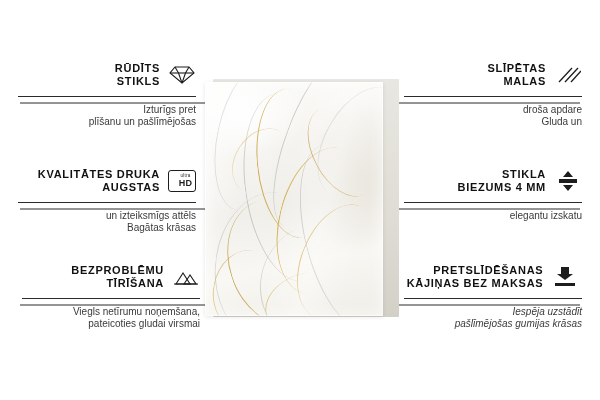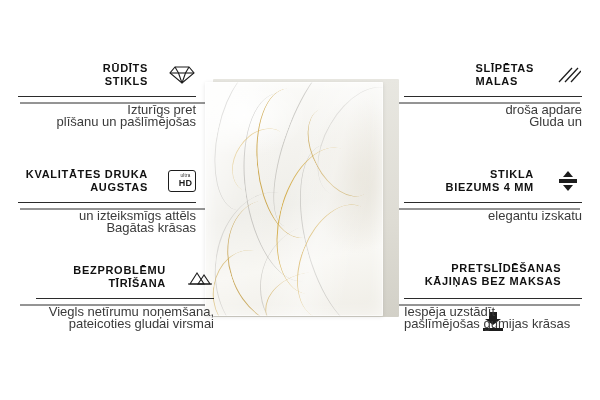--- a/index.html
+++ b/index.html
@@ -110,41 +110,41 @@
   .feature {
     position: absolute;
     width: 178px;
   }
   .feature.left  { text-align: right; }
   .feature.right { text-align: left; }
 
   .f-head {
     display: flex;
     align-items: center;
-    gap: 20px;
+    gap: 8px;
     height: 30px;
   }
   .feature.left .f-head  { justify-content: flex-end; }
   .feature.right .f-head { justify-content: flex-start; }
 
   .f-title {
     font-size: 11px;
     font-weight: bold;
     letter-spacing: 0.7px;
     line-height: 13px;
     color: #111111;
     text-transform: uppercase;
   }
   .f-rule {
     height: 1px;
     background: #2b2b2b;
     margin: 6px 0 7px 0;
   }
   .f-body {
-    font-size: 13px;
+    font-size: 10px;
     line-height: 12px;
     color: #3a3a3a;
   }
 
   .f-icon {
     width: 28px;
     height: 26px;
     flex: 0 0 28px;
     display: flex;
     align-items: center;
@@ -163,21 +163,21 @@
     justify-content: center;
     line-height: 1;
     padding-left: 7px;
   }
   .hd-badge .u { font-size: 4.5px; letter-spacing: 0.2px; }
   .hd-badge .h { font-size: 9px; font-weight: bold; letter-spacing: 0.3px; }
 
   
   #feat-tempered   { left: 18px;  top: 60px;  }
   #feat-print      { left: 18px;  top: 166px; }
-  #feat-clean      { left: 36px;  top: 262px; }
+  #feat-clean      { left: 22px;  top: 262px; }
   #feat-edges      { left: 404px; top: 60px;  }
   #feat-thickness  { left: 404px; top: 166px; }
   #feat-feet       { left: 404px; top: 262px; }
 </style>
 </head>
 <body>
 
 <div class="stage">
 
   <svg class="lines" viewBox="0 0 600 400">
@@ -286,21 +286,21 @@
     </div>
     <div class="f-rule"></div>
     <div class="f-body">
       <div>Viegls netīrumu noņemšana,</div>
       <div>pateicoties gludai virsmai</div>
     </div>
   </div>
 
   <div class="feature right" id="feat-edges">
     <div class="f-head" style="justify-content:flex-end;">
-      <div class="f-title" style="text-align:left;">
+      <div class="f-title" style="text-align:right;">
         <div>SLĪPĒTAS</div>
         <div>MALAS</div>
       </div>
       <div class="f-icon">
         <svg width="26" height="20" viewBox="0 0 26 20" fill="none" stroke="#1d1d1d" stroke-width="1.3">
           <path d="M4 17 L17 3"></path>
           <path d="M10 17 L23 3"></path>
           <path d="M16 17 L26 6"></path>
         </svg>
       </div>
@@ -326,33 +326,33 @@
         </svg>
       </div>
     </div>
     <div class="f-rule"></div>
     <div class="f-body" style="text-align:right;">
       <div>elegantu izskatu</div>
     </div>
   </div>
 
   <div class="feature right" id="feat-feet">
-    <div class="f-head" style="justify-content:flex-start;flex-direction:column;">
+    <div class="f-head" style="justify-content:center;">
       <div class="f-title" style="text-align:right;">
         <div>PRETSLĪDĒŠANAS</div>
         <div>KĀJIŅAS BEZ MAKSAS</div>
       </div>
       <div class="f-icon">
         <svg width="24" height="22" viewBox="0 0 24 22" fill="#1d1d1d" stroke="none">
           <rect x="8" y="1" width="8" height="8"></rect>
           <polygon points="12,14 4,8 20,8"></polygon>
           <rect x="2" y="17" width="20" height="3"></rect>
         </svg>
       </div>
     </div>
     <div class="f-rule"></div>
-    <div class="f-body" style="text-align:left;">
+    <div class="f-body" style="text-align:right;font-style:italic;">
       <div>Iespēja uzstādīt</div>
       <div>pašlīmējošas gumijas krāsas</div>
     </div>
   </div>
 
 </div>
 
 </body></html>

